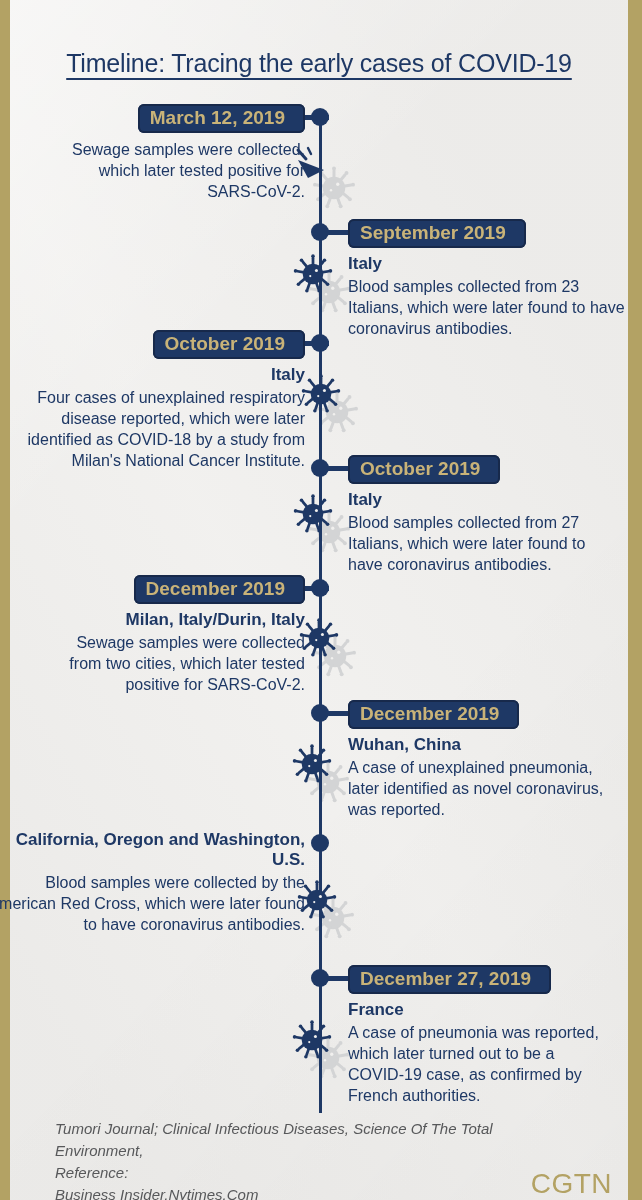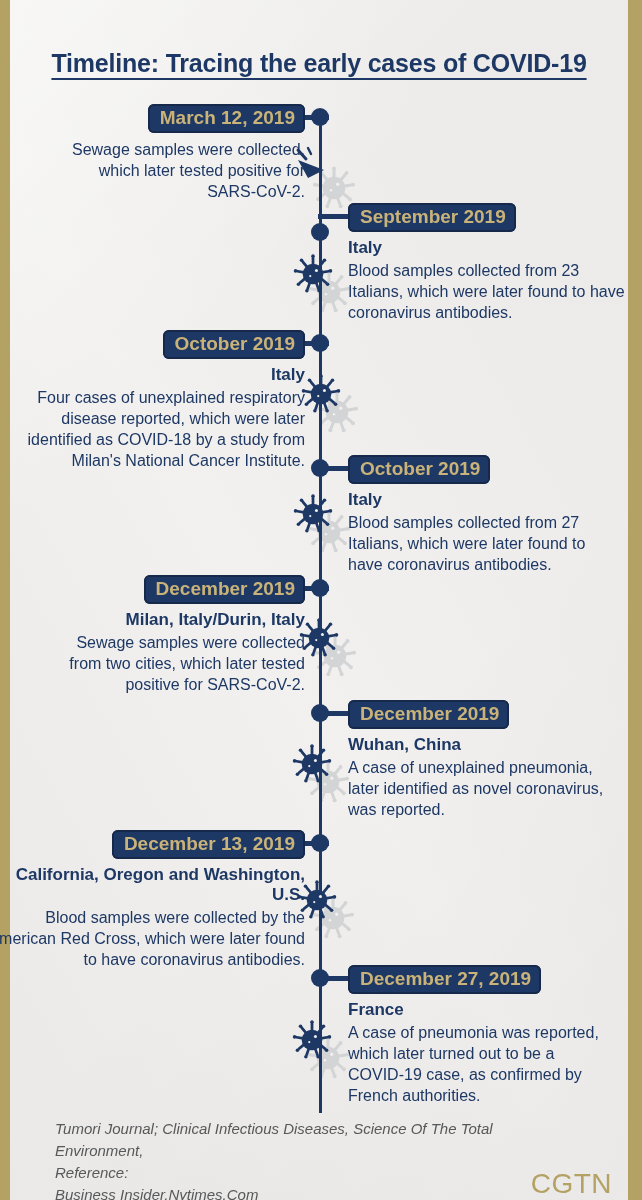--- a/index.html
+++ b/index.html
@@ -15,21 +15,21 @@
     overflow:hidden;
     font-family:"Liberation Sans", sans-serif;
   }
   .edge{position:absolute;top:0;bottom:0;background:#b3a264;}
   .edge.left{left:0;width:10px;}
   .edge.right{right:0;width:14px;}
 
   .title{
     position:absolute;top:32px;left:20px;right:24px;
     text-align:center;
-    font-size:25px;font-weight:bold;color:#1e3865;
+    font-size:25px;font-weight:normal;color:#1e3865;
     text-decoration:underline;
     text-decoration-thickness:2px;
     text-underline-offset:6px;
     letter-spacing:-0.2px;
   }
 
   .tl-line{
     position:absolute;left:319px;top:117px;
     width:3px;height:996px;background:#1e3865;z-index:1;
   }
@@ -42,38 +42,38 @@
   .d5{top:579px}.d6{top:704px}.d7{top:834px}.d8{top:969px}
 
   .entry{position:absolute;z-index:4;}
   .entry.left{text-align:right;}
   .entry.right{text-align:left;}
 
   .badge{
     position:relative;display:inline-block;
     background:#1e3865;color:#c9b378;
     font-weight:bold;font-size:19px;
-    padding:3px 10px 4px 12px;border-radius:6px;
+    padding:3px 20px 4px 12px;border-radius:6px;
     box-shadow:0 0 0 2px #17294b inset;
     white-space:nowrap;
   }
   .entry .badge{margin-bottom:6px;}
   .entry.left .badge::after{
     content:"";position:absolute;left:100%;top:11px;width:24px;height:5px;background:#1e3865;
   }
   .entry.right .badge::before{
     content:"";position:absolute;right:100%;top:11px;width:30px;height:5px;background:#1e3865;
   }
 
   .loc{font-weight:bold;color:#1e3865;font-size:17px;margin-bottom:2px;}
   .desc{color:#1e3865;font-size:16px;line-height:21px;}
 
   
   .e1{top:104px;right:337px;width:250px;}
-  .e2{top:203px;left:348px;width:278px;}
+  .e2{top:219px;left:348px;width:278px;}
   .e3{top:330px;right:337px;width:295px;}
   .e4{top:455px;left:348px;width:252px;}
   .e5{top:575px;right:337px;width:255px;}
   .e6{top:700px;left:348px;width:268px;}
   .e7{top:830px;right:337px;width:322px;}
   .e8{top:965px;left:348px;width:252px;}
 
   .icon{position:absolute;width:62px;height:62px;pointer-events:none;}
   .icon svg{position:absolute;}
   .icon .gray-virus{left:14px;top:16px;width:48px;height:48px;color:#d3d4d5;z-index:0;}
@@ -178,21 +178,20 @@
     <div class="desc">Sewage samples were collected from two cities, which later tested positive for SARS-CoV-2.</div>
   </div>
 
   <div class="entry right e6">
     <div class="badge"><span>December 2019</span></div>
     <div class="loc">Wuhan, China</div>
     <div class="desc">A case of unexplained pneumonia, later identified as novel coronavirus, was reported.</div>
   </div>
 
   <div class="entry left e7">
-    <div class="badge"><span>December 13, 2019</span></div>
     <div class="loc">California, Oregon and Washington, U.S.</div>
     <div class="desc">Blood samples were collected by the American Red Cross, which were later found to have coronavirus antibodies.</div>
   </div>
 
   <div class="entry right e8">
     <div class="badge"><span>December 27, 2019</span></div>
     <div class="loc">France</div>
     <div class="desc">A case of pneumonia was reported, which later turned out to be a COVID-19 case, as confirmed by French authorities.</div>
   </div>
 

